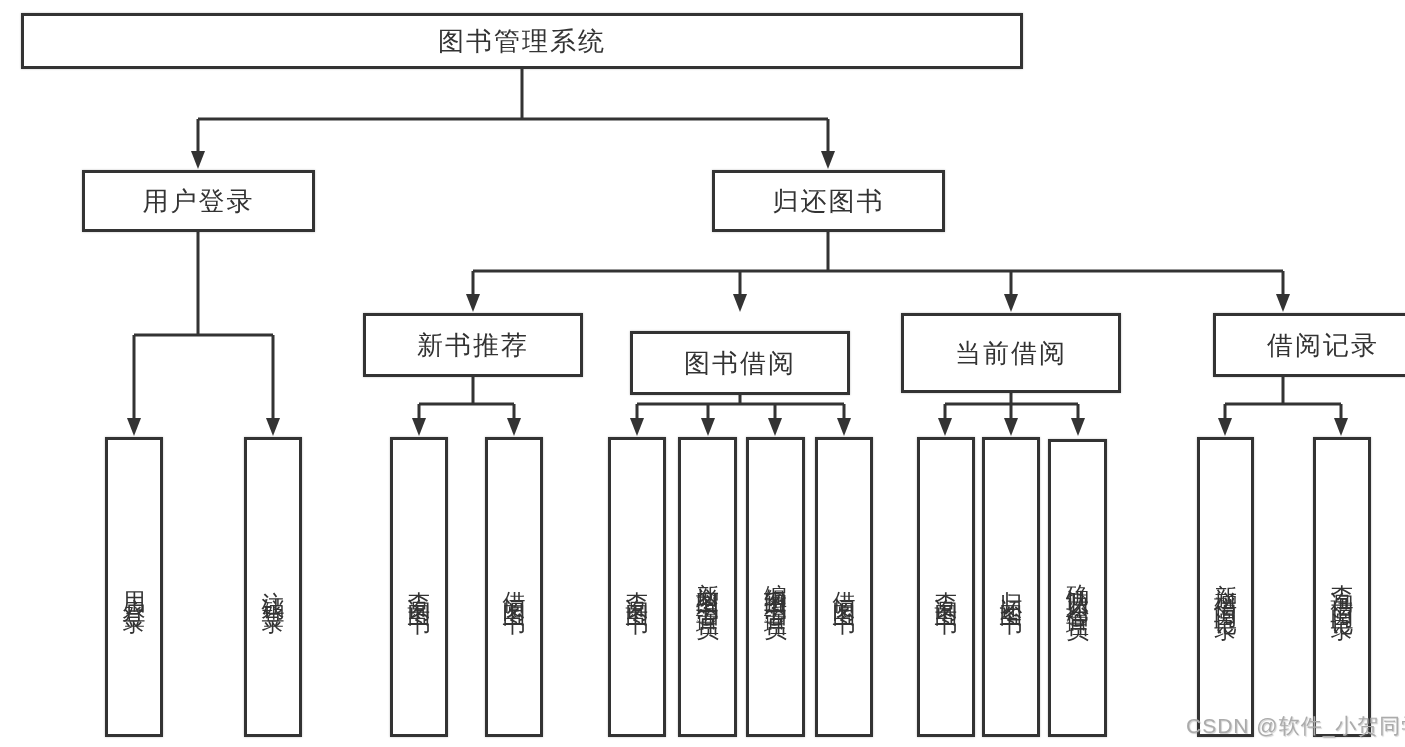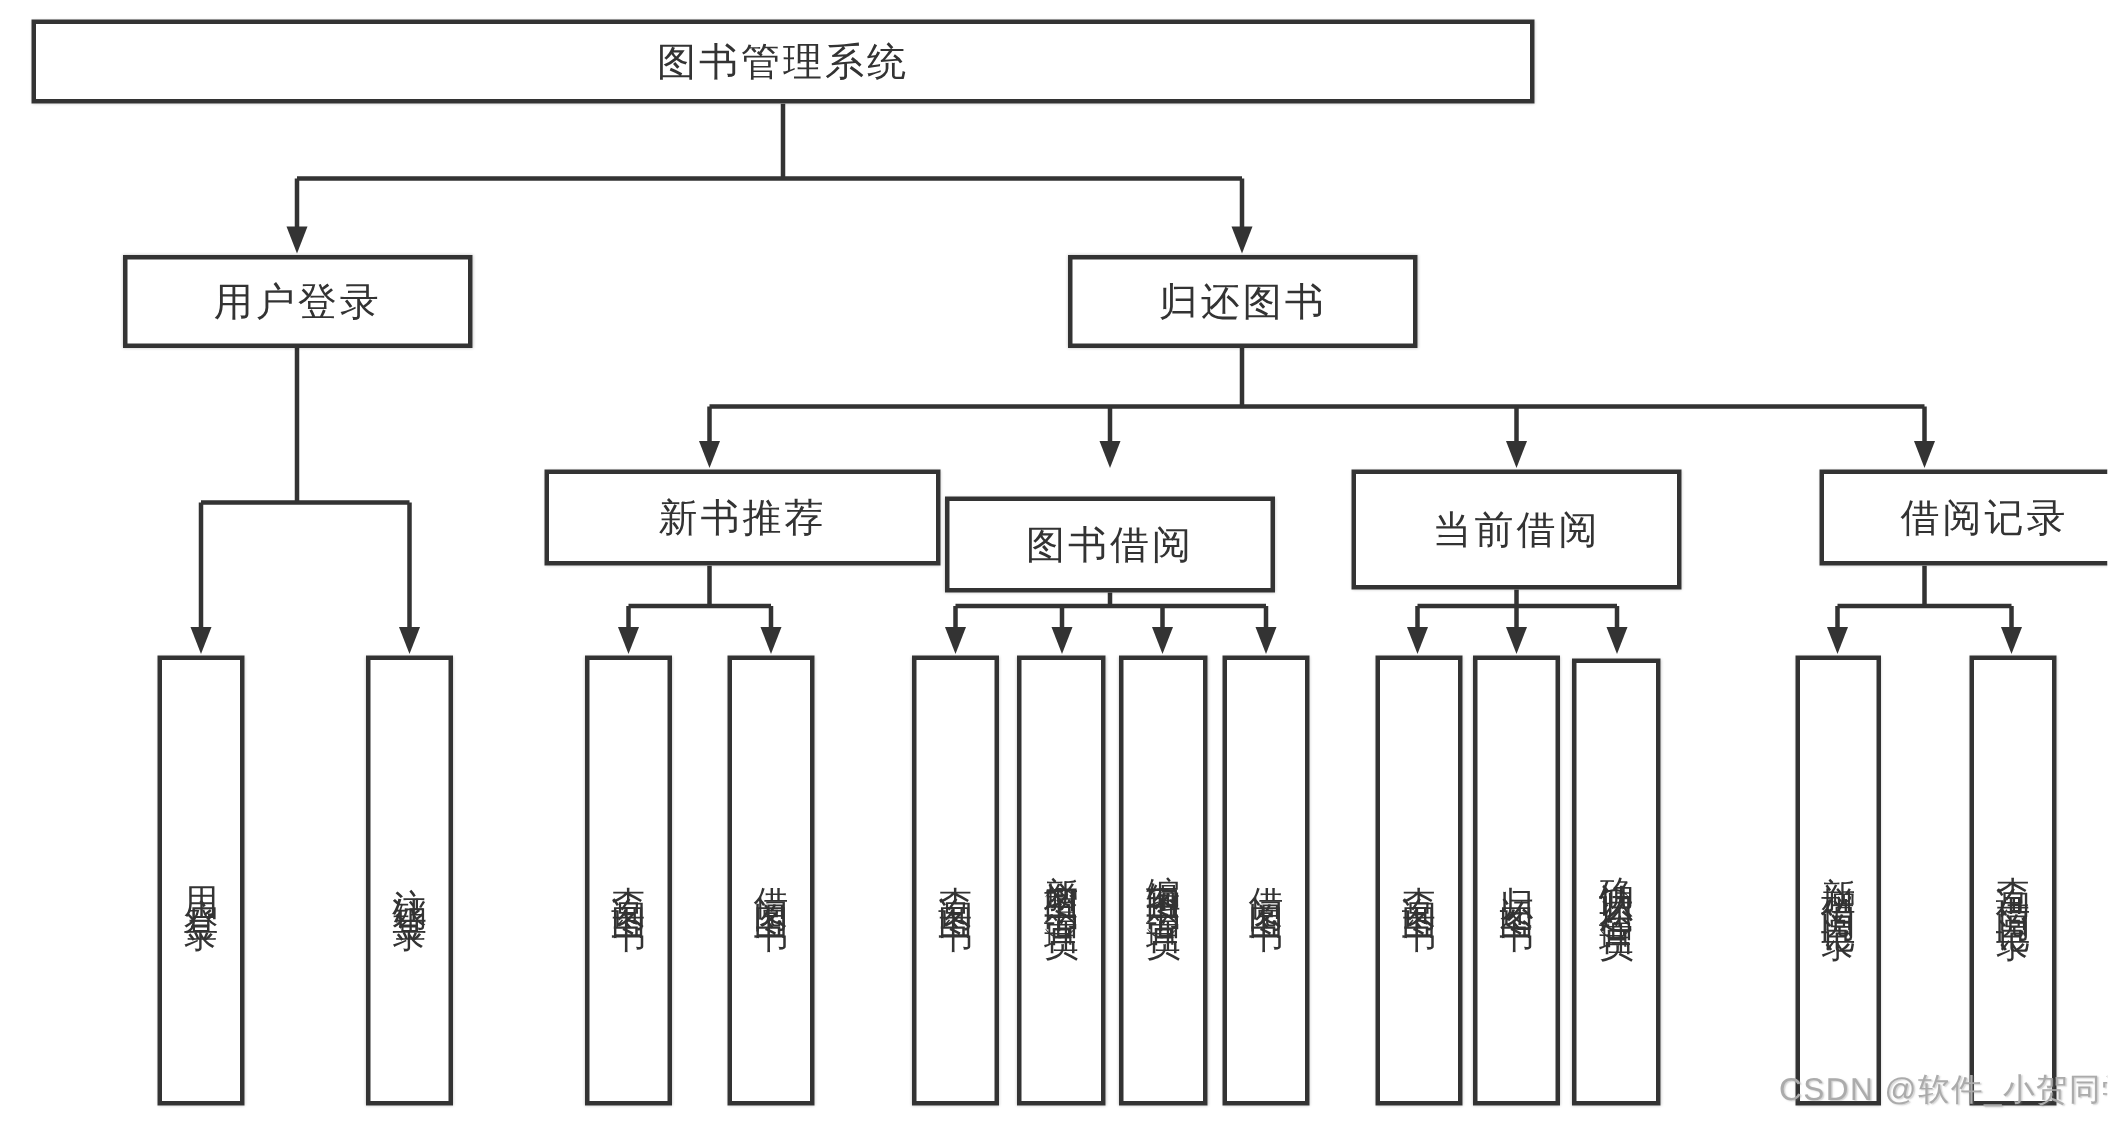--- a/index.html
+++ b/index.html
@@ -87,21 +87,21 @@
     <span>图书管理系统</span>
   </div>
 
   <div class="node" style="left:82px;top:170px;width:233px;height:62px;">
     <span>用户登录</span>
   </div>
   <div class="node" style="left:712px;top:170px;width:233px;height:62px;">
     <span>归还图书</span>
   </div>
 
-  <div class="node" style="left:363px;top:313px;width:264px;height:64px;">
+  <div class="node" style="left:363px;top:313px;width:220px;height:64px;">
     <span>新书推荐</span>
   </div>
   <div class="node" style="left:630px;top:313px;width:220px;height:64px;margin-top:18px;">
     <span>图书借阅</span>
   </div>
   <div class="node" style="left:901px;top:313px;width:220px;height:80px;">
     <span>当前借阅</span>
   </div>
   <div class="node" style="left:1173px;top:313px;width:220px;height:64px;margin-left:40px;">
     <span>借阅记录</span>

